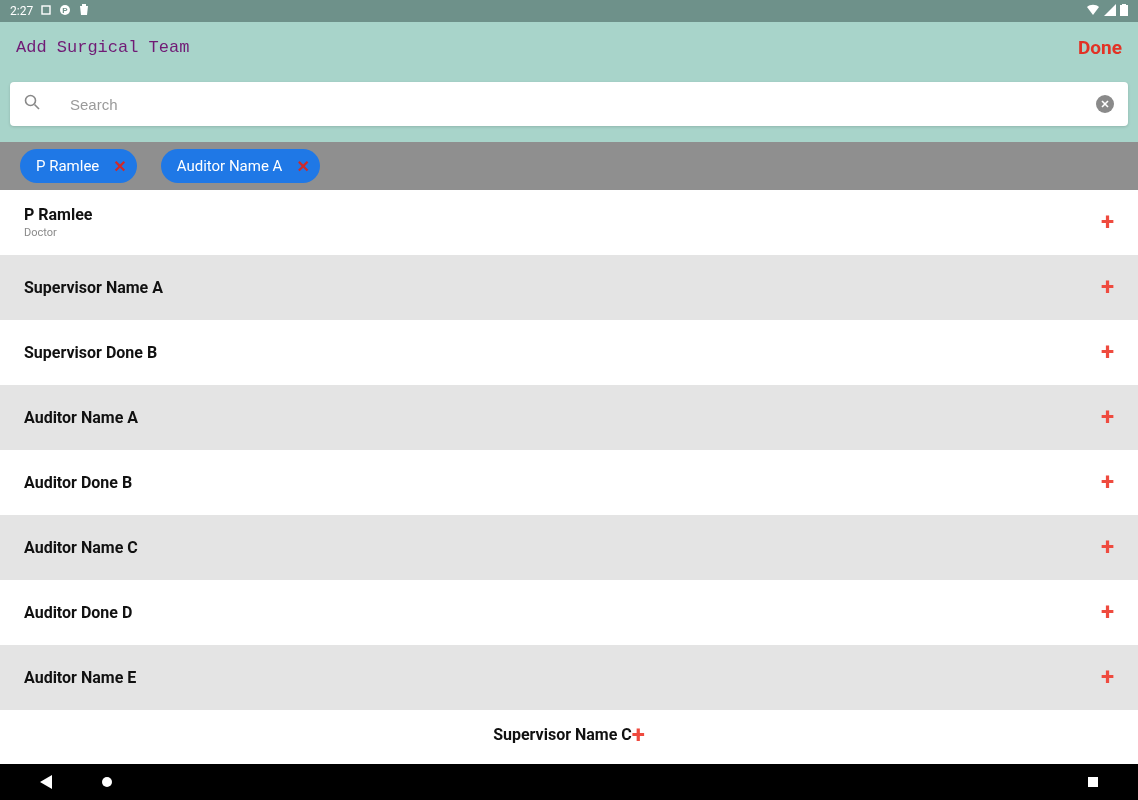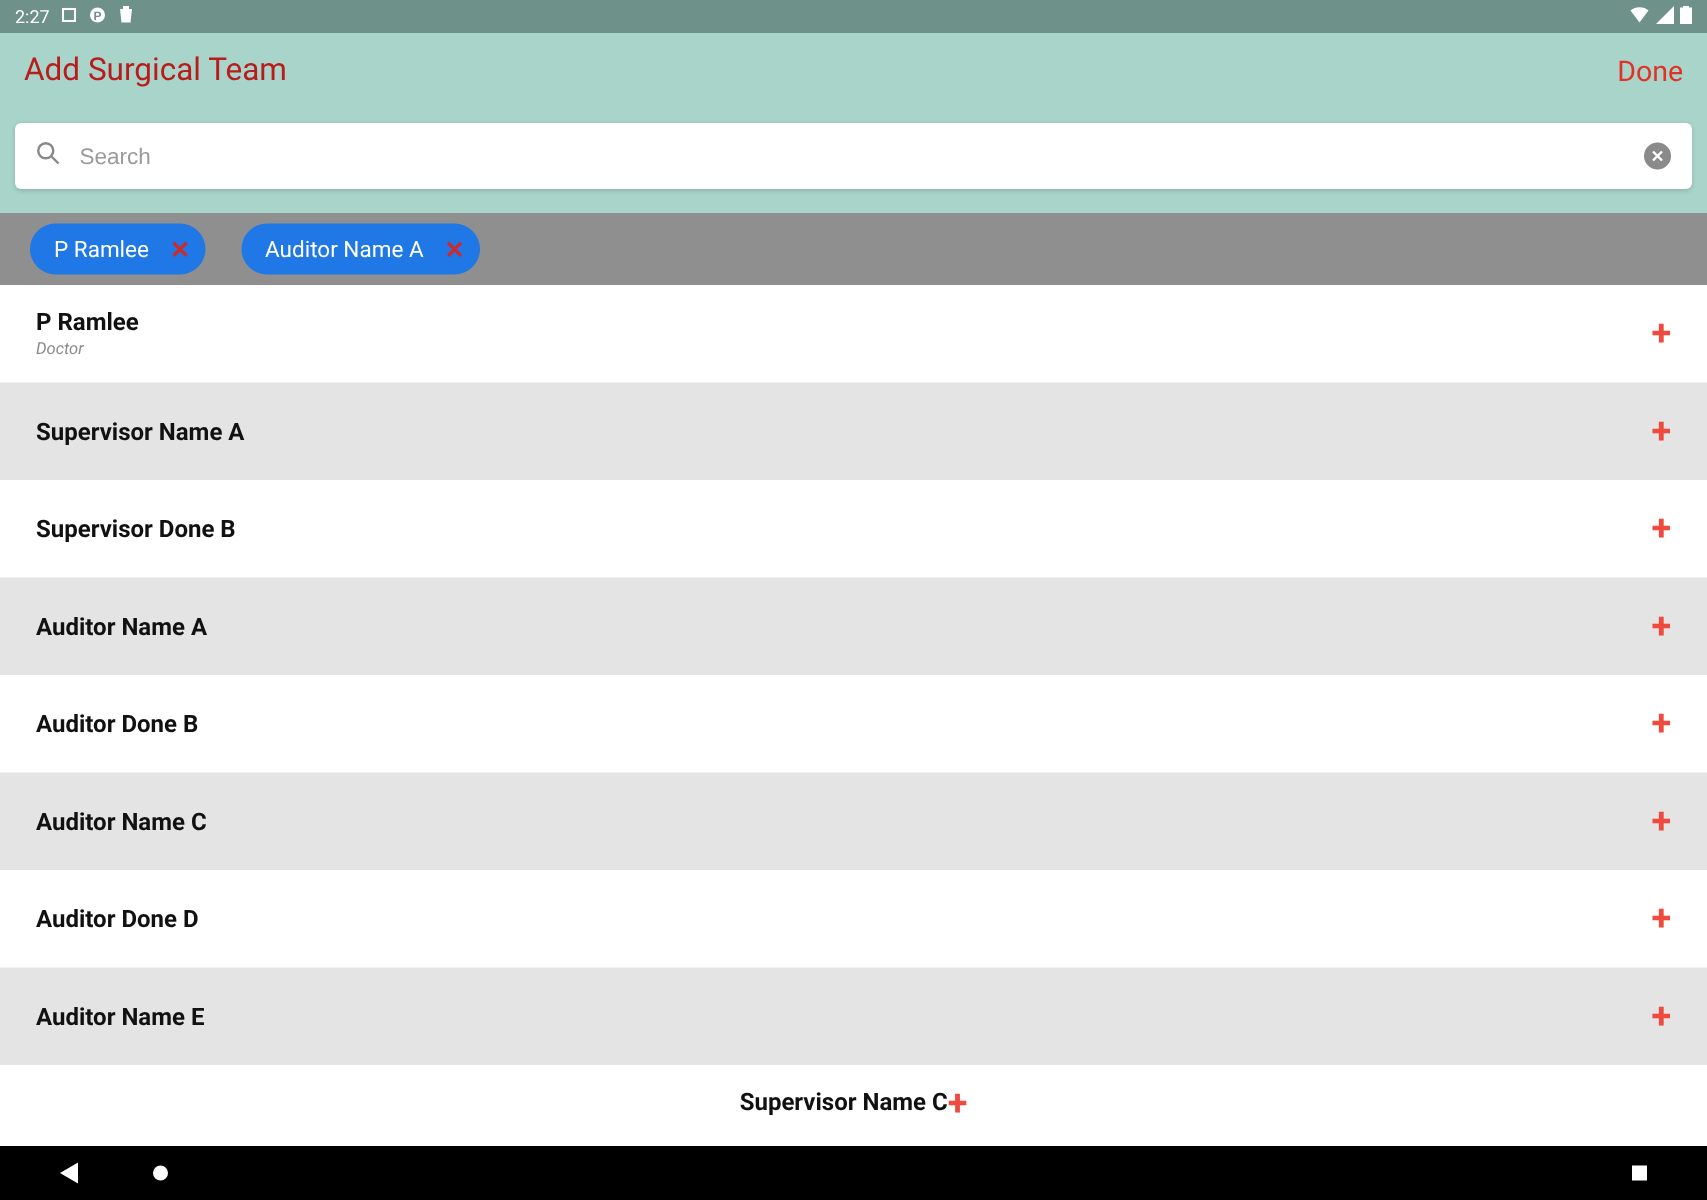--- a/index.html
+++ b/index.html
@@ -18,34 +18,34 @@
   .status-right { display: flex; align-items: center; gap: 4px; }
   .status-ico { display: inline-block; }
   .app-bar {
     height: 50px;
     background: #a8d4ca;
     display: flex;
     align-items: center;
     justify-content: space-between;
     padding: 0 16px;
   }
-  .app-title { font-size: 21px; color: #b91c1c; }
-  .done-btn { font-size: 19px; color: #e23225; font-weight: 400; cursor: pointer; }
+  .app-title { font-size: 17px; color: #701a75; font-family: Liberation Mono, monospace; }
+  .done-btn { font-size: 19px; color: #e23225; font-weight: 700; cursor: pointer; }
   .search-wrap {
     background: #a8d4ca;
     padding: 10px 10px 16px 10px;
   }
   .search-box {
     background: #fff;
     border-radius: 4px;
     height: 44px;
     display: flex;
     align-items: center;
     padding: 0 14px;
-    gap: 13px;
+    gap: 30px;
     box-shadow: 0 1px 3px rgba(0,0,0,0.15);
   }
   .search-icon { color: #888; flex: 0 0 auto; }
   .search-input {
     flex: 1;
     border: none;
     outline: none;
     font-size: 15px;
     color: #333;
     background: transparent;
@@ -86,21 +86,21 @@
     display: flex;
     align-items: center;
     justify-content: space-between;
     padding: 0 24px 0 24px;
     border-bottom: 1px solid rgba(0,0,0,0);
   }
   .row.alt { background: #e4e4e4; }
   .row.plain { background: #fff; }
   .row-text { display: flex; flex-direction: column; gap: 2px; }
   .row-name { font-size: 16px; font-weight: 700; color: #111; }
-  .row-sub { font-size: 11px; color: #8a8a8a; font-weight: 400; font-style: italic; }
+  .row-sub { font-size: 11px; color: #8a8a8a; font-weight: 400; }
   .add-btn { color: #ef4a3e; font-size: 24px; font-weight: 700; cursor: pointer; line-height: 1; }
   .nav-bar {
     position: absolute;
     bottom: 0; left: 0; right: 0;
     height: 36px;
     background: #000;
     display: flex;
     align-items: center;
     justify-content: space-between;
     padding: 0 40px;

